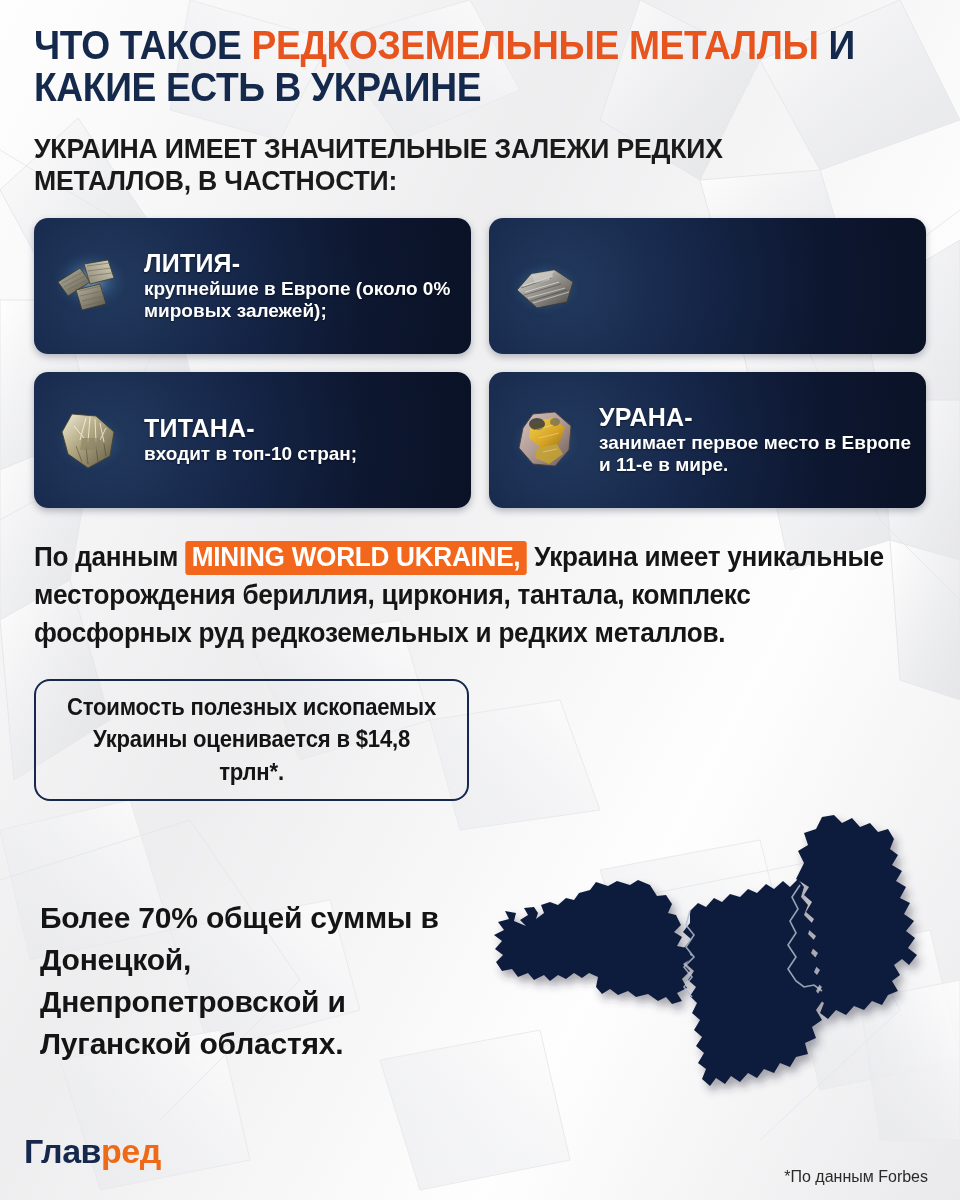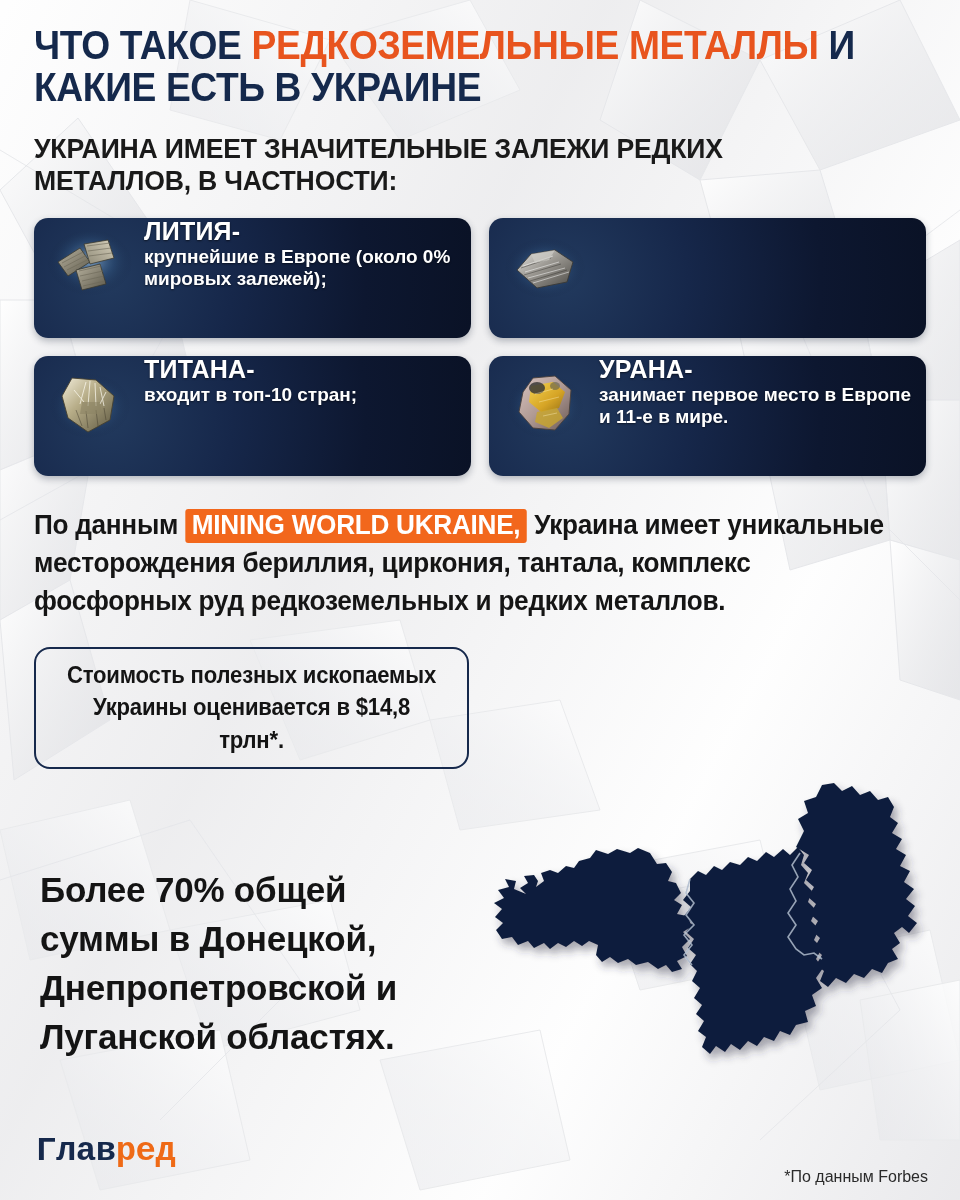--- a/index.html
+++ b/index.html
@@ -56,26 +56,26 @@
 
   
   .cards {
     margin-top:20px;
     display:grid;
     grid-template-columns:437px 437px;
     gap:18px 18px;
   }
   .card {
     position:relative;
-    height:120px;
+    height:136px;
     border-radius:14px;
     background:
       radial-gradient(circle at 17% 50%, #223a5e 0%, #16274a 34%, #0d1730 70%, #0a1226 100%);
     box-shadow:0 3px 7px rgba(30,40,60,.30);
-    display:flex; align-items:flex-start;
+    display:flex; align-items:center;
     padding:0 12px 0 8px;
     overflow:hidden;
   }
   .card-img {
     flex:0 0 96px;
     height:96px;
     position:relative;
   }
   .card-img svg { display:block; width:96px; height:96px; }
   .card-txt { padding-left:6px; color:#fff; }
@@ -139,37 +139,37 @@
     display:inline-block;
   }
 
   
   .bottom { position:relative; margin-top:22px; height:240px; }
   .bottom-text {
     position:absolute;
     left:6px; top:74px;
     width:420px;
     font-weight:bold;
-    font-size:35px;
+    font-size:30px;
     line-height:1.40;
     color:#141414;
     letter-spacing:-0.2px;
   }
   .map-holder {
     position:absolute;
     right:-22px; top:-22px;
     width:470px; height:300px;
   }
   .map-holder svg { display:block; width:470px; height:300px; }
 
   
   .footer { position:absolute; left:0; right:0; bottom:0; height:90px; z-index:4; }
   .logo {
-    position:absolute; left:36px; bottom:32px;
-    font-family:Liberation Mono, monospace;
+    position:absolute; left:24px; bottom:32px;
+    font-family:Liberation Sans, sans-serif;
     font-weight:bold;
     font-size:34px;
     letter-spacing:-0.5px;
     line-height:1;
   }
   .logo .a { color:#16294c; }
   .logo .b { color:#ef6a16; }
   .source {
     position:absolute; right:32px; bottom:14px;
     font-size:16px;

